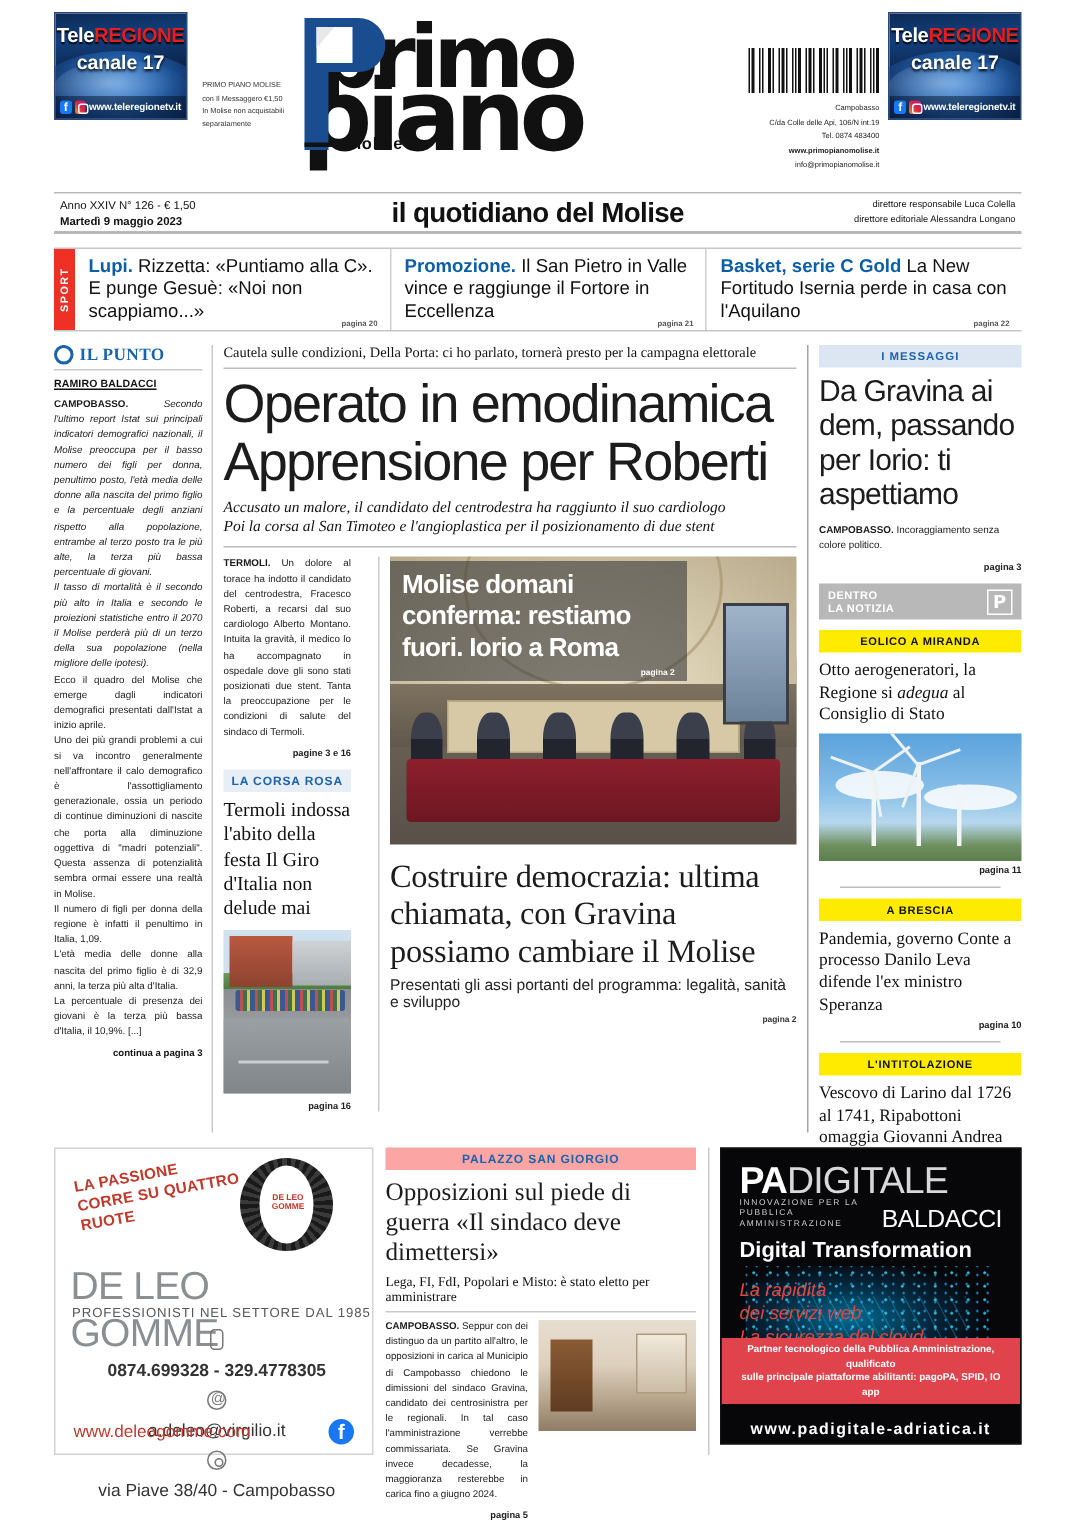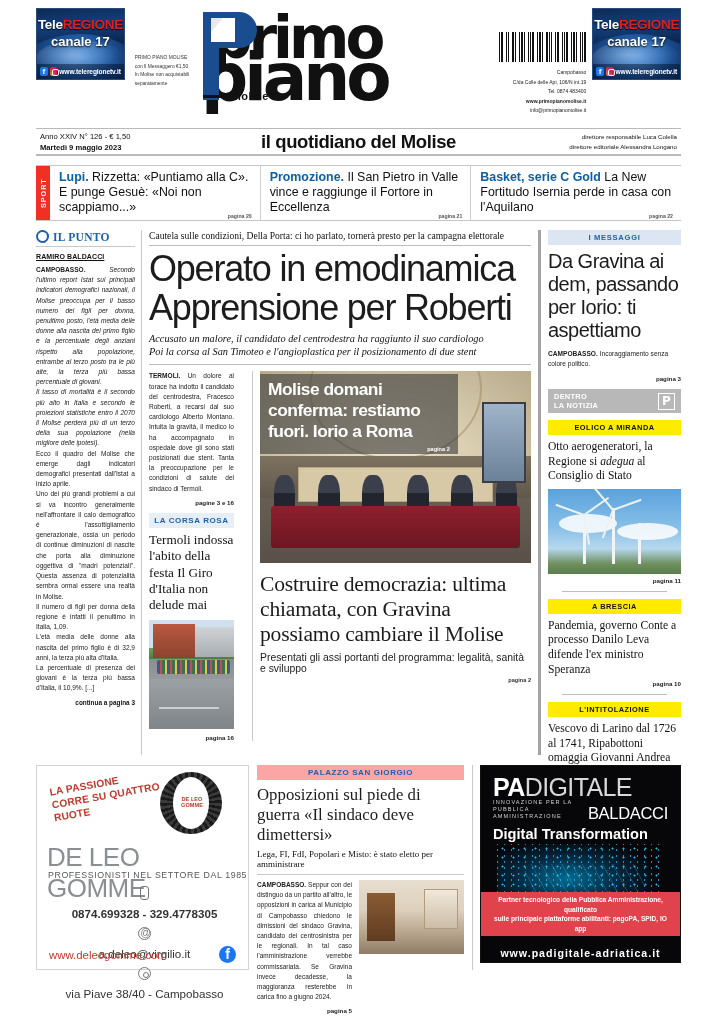--- a/index.html
+++ b/index.html
@@ -84,21 +84,21 @@
   .sport-col { flex:1; padding:4px 8px 0 9px; position:relative; border-right:1px solid #cfcfcf; }
   .sport-col:last-child { border-right:none; }
   .sport-col .txt { font-size:12.4px; line-height:15.2px; color:#111; }
   .sport-col .txt b { color:#0b5ea8; }
   .sport-col .pg { position:absolute; right:8px; bottom:1px; font-size:5.2px; font-weight:bold; color:#555; }
 
   
   .main { display:flex; margin:9px 36px 0 36px; gap:0; height:525px; }
   .col-left { width:106px; border-right:1px solid #c9c9c9; padding-right:6px; }
   .col-center { flex:1; padding:0 7px; }
-  .col-right { width:143px; border-left:3px solid #a3a3a3; padding-left:7px; }
+  .col-right { width:143px; border-left:1px solid #a3a3a3; padding-left:7px; }
 
   
   .punto-head { display:flex; align-items:center; gap:4px; padding-bottom:3px; }
   .punto-ico { width:13px; height:13px; border-radius:50%; background:#1a63ad; position:relative; overflow:hidden; }
   .punto-ico:after { content:""; position:absolute; left:2px; top:2px; width:9px; height:9px; border-radius:50%; background:#fff; }
   .punto-ico:before { content:""; position:absolute; left:3px; top:1px; width:9px; height:11px; background:#1a63ad; transform:rotate(25deg); }
   .punto-lbl { font-family:"Liberation Serif", serif; font-weight:bold; font-size:11.5px; color:#1a63ad; letter-spacing:0.3px; }
   .punto-rule { border-bottom:1px solid #c9c9c9; margin-bottom:6px; }
   .punto-title { font-family:"Liberation Serif", serif; font-size:13.4px; line-height:17px; text-align:center; color:#111; padding:4px 0 6px; }
   .punto-author { font-size:7px; font-weight:bold; color:#111; text-decoration:underline; padding-bottom:5px; letter-spacing:0.1px; }
@@ -560,20 +560,25 @@
               <div>PUBBLICA AMMINISTRAZIONE</div>
             </div>
             <div class="pa-adr">BALDACCI</div>
           </div>
           <div class="pa-dt">Digital Transformation</div>
         </div>
         <div class="pa-cheetah">
           <div class="dots"></div>
         </div>
         <div class="pa-lines"></div>
+        <div class="pa-claims">
+          <div>La rapidità</div>
+          <div>dei servizi web</div>
+          <div>La sicurezza del cloud</div>
+        </div>
         <div class="pa-partner">
           <div>Partner tecnologico della Pubblica Amministrazione, qualificato</div>
           <div>sulle principale piattaforme abilitanti: pagoPA, SPID, IO app</div>
         </div>
         <div class="pa-url">www.padigitale-adriatica.it</div>
       </div>
     </div>
   </div>
 </div>
 

